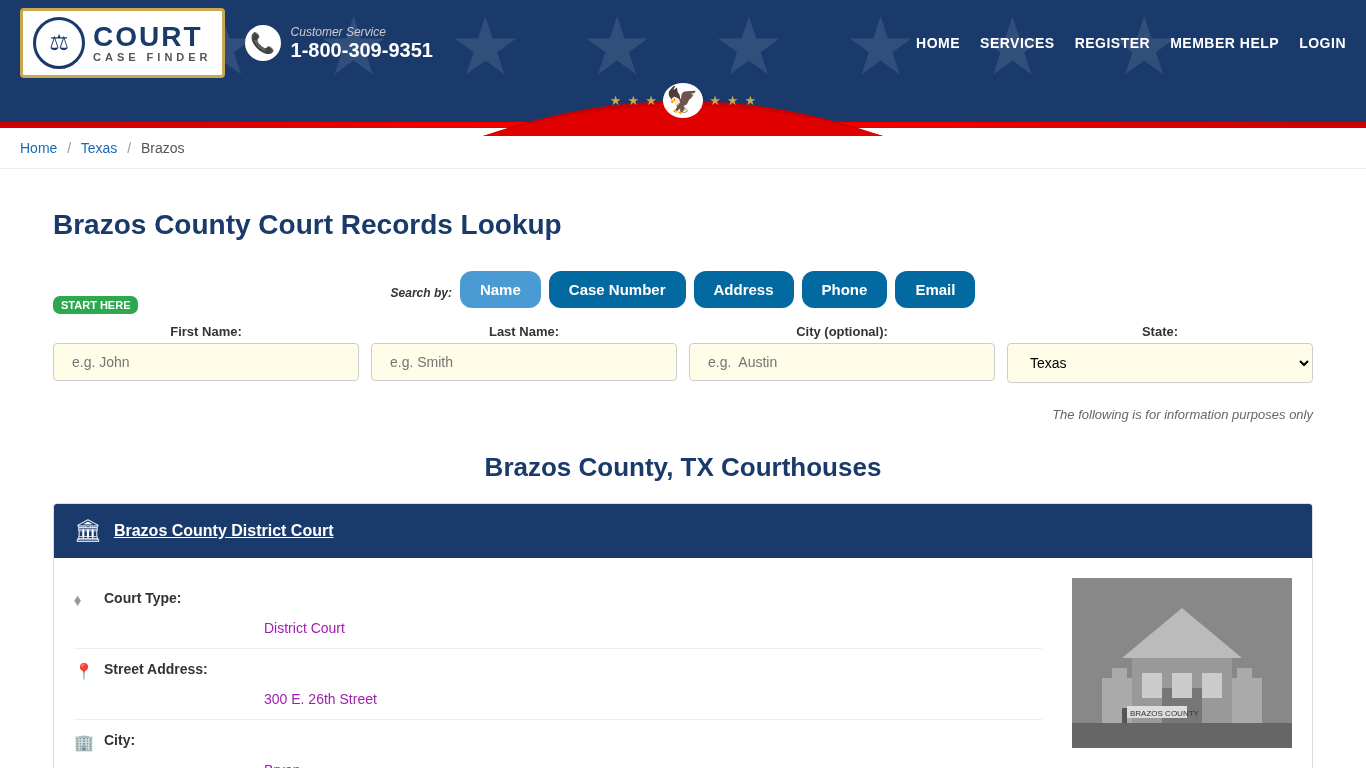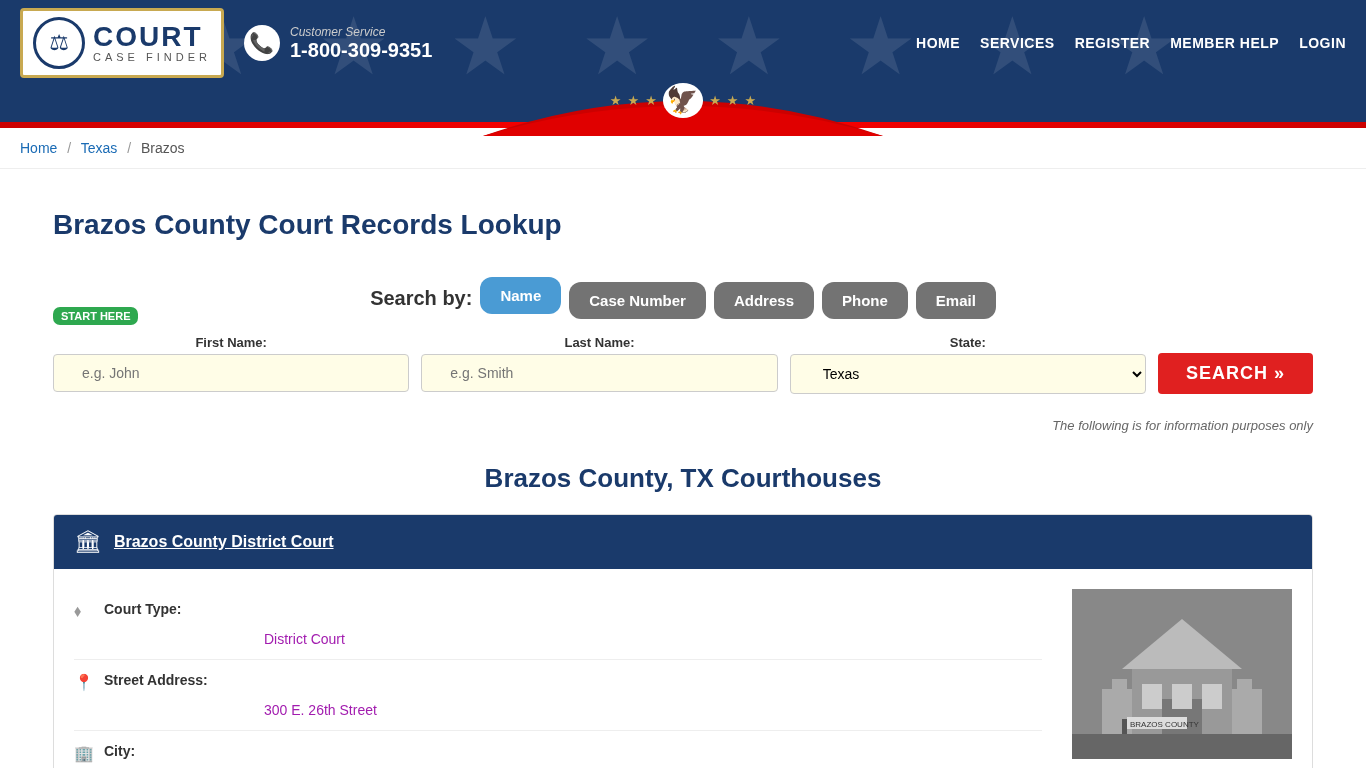--- a/index.html
+++ b/index.html
@@ -49,21 +49,21 @@
       font-size: 28px;
       font-weight: 900;
       color: #1a3a6b;
       letter-spacing: 2px;
       line-height: 1;
     }
     .logo-case-finder {
       font-size: 11px;
       letter-spacing: 4px;
       color: #555;
-      font-weight: 400;
+      font-weight: 700;
     }
     .customer-service {
       display: flex;
       align-items: center;
       gap: 10px;
       color: white;
       z-index: 1;
     }
     .cs-icon {
       width: 36px;
@@ -133,36 +133,37 @@
       margin-bottom: 24px;
     }
     .search-by-row {
       display: flex;
       align-items: center;
       justify-content: center;
       gap: 8px;
       margin-bottom: 16px;
     }
     .search-by-label {
-      font-size: 20px;
+      font-size: 12px;
+      font-style: italic;
       font-weight: bold;
       color: #333;
       margin-top: 6px;
     }
     .tab-btn {
       padding: 10px 20px;
       border: none;
       border-radius: 12px;
       font-size: 15px;
       font-weight: bold;
       cursor: pointer;
       color: white;
     }
     .tab-btn.active { background: #4a9bd4; }
-    .tab-btn.inactive { background: #737373; margin-top: 11px; }
+    .tab-btn.inactive { background: #0369a1; }
 
     
     .search-form-row {
       display: flex;
       align-items: flex-start;
       gap: 12px;
       position: relative;
       margin-top: 8px;
     }
     .start-here-badge {
@@ -180,21 +181,21 @@
       display: flex;
       flex-direction: column;
       gap: 4px;
     }
     .form-field label {
       font-size: 13px;
       font-weight: bold;
       color: #333;
     }
     .form-field input, .form-field select {
-      padding: 10px 28px;
+      padding: 10px 18px;
       border: 1px solid #ccc;
       border-radius: 4px;
       font-size: 14px;
       background: #fffde7;
       outline: none;
     }
     .form-field-first { flex: 1; }
     .form-field-last { flex: 1; }
     .form-field-city { flex: 1; }
     .form-field-state { flex: 1; }
@@ -425,34 +426,34 @@
       <span class="start-here-badge">START HERE</span>
       <div class="search-form-row">
         <div class="form-field form-field-first">
           <label>First Name:</label>
           <input type="text" placeholder="e.g. John" style="">
         </div>
         <div class="form-field form-field-last">
           <label>Last Name:</label>
           <input type="text" placeholder="e.g. Smith" style="">
         </div>
+        <div class="form-field form-field-city">
+          <label>City (optional):</label>
+          <input type="text" placeholder="e.g.  Austin" style="">
+        </div>
         <div class="form-field form-field-state">
           <label>State:</label>
           <select>
             <option value="Texas">Texas</option>
             <option value="Alabama">Alabama</option>
             <option value="Alaska">Alaska</option>
             <option value="California">California</option>
             <option value="Florida">Florida</option>
           </select>
         </div>
-        <button class="search-btn">
-          <span>SEARCH</span>
-          <span>»</span>
-        </button>
       </div>
     </div>
   </div>
 
   <p class="info-note">The following is for information purposes only</p>
 
   <h2 class="section-title">Brazos County, TX Courthouses</h2>
 
   <div class="courthouse-card">
     <div class="courthouse-card-header">

